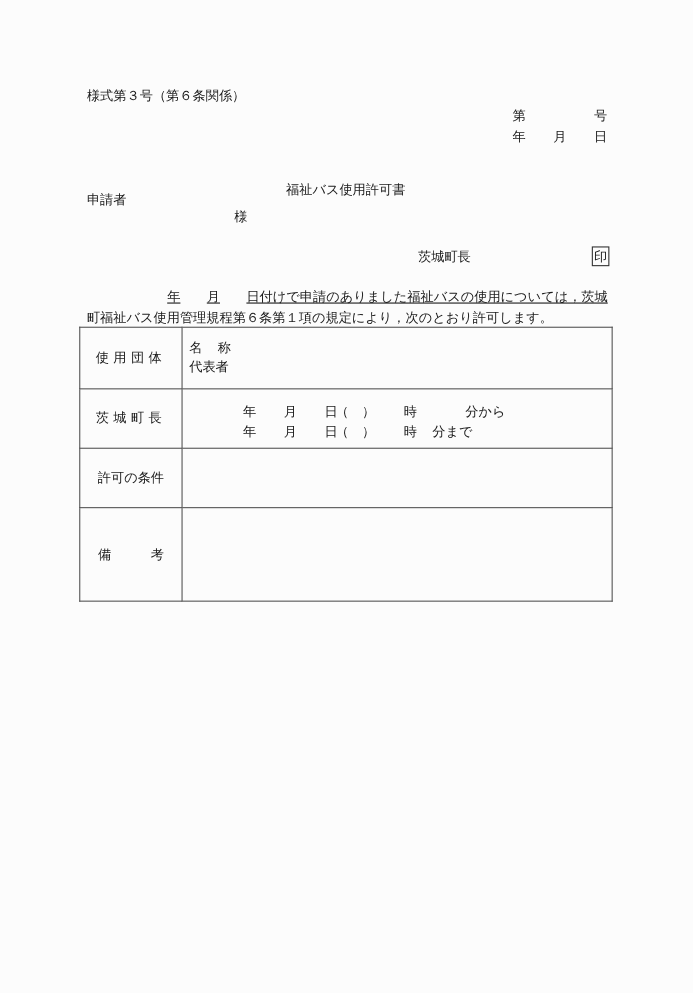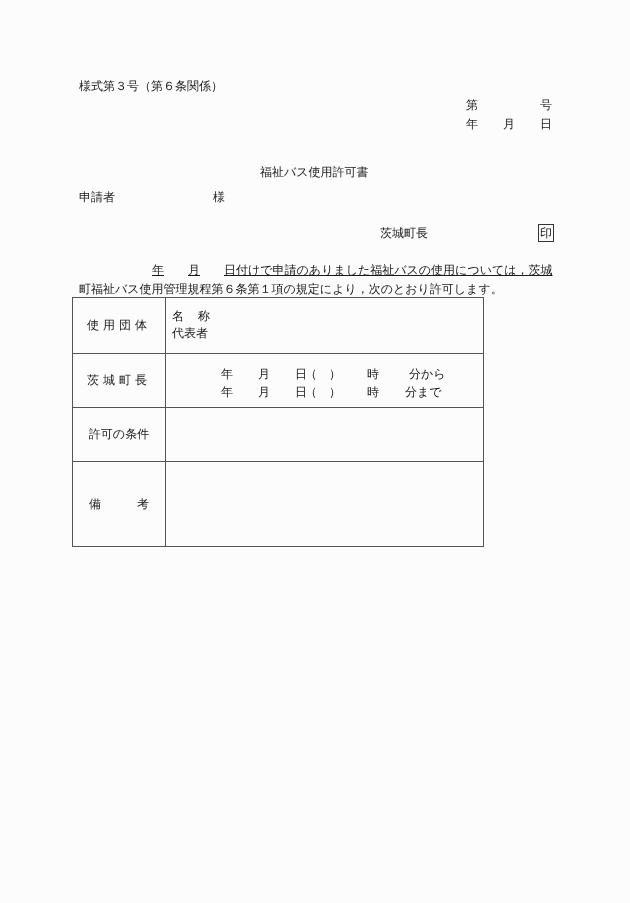--- a/index.html
+++ b/index.html
@@ -11,50 +11,50 @@
     width: 630px;
     height: 903px;
     position: relative;
     overflow: hidden;
     font-family: "DejaVu Serif", "Liberation Serif", serif;
     color: #1a1a1a;
     font-size: 12px;
   }
   .abs { position: absolute; white-space: nowrap; line-height: 14px; }
 
-  #form-number { left: 79px; top: 80px; font-family: Liberation Mono, monospace; }
+  #form-number { left: 79px; top: 80px; }
   #doc-no-dai { left: 466px; top: 98px; }
   #doc-no-go { left: 540px; top: 98px; }
   #date-year { left: 466px; top: 117px; }
   #date-month { left: 503px; top: 117px; }
   #date-day { left: 540px; top: 117px; }
 
   #doc-title { left: 260px; top: 165px; }
 
-  #applicant-label { left: 79px; top: 190px; font-family: Liberation Serif, serif; }
+  #applicant-label { left: 79px; top: 174px; font-family: Liberation Serif, serif; }
   #applicant-honorific { left: 213px; top: 190px; }
 
   #issuer { left: 380px; top: 226px; }
   #seal {
     left: 538px; top: 224px;
     border: 1px solid #333;
     padding: 0 1px;
     line-height: 16px;
   }
 
   #body-line1 { left: 152px; top: 263px; text-decoration: underline; }
   #body-line1 .sp1 { display: inline-block; width: 24px; }
   #body-line1 .sp2 { display: inline-block; width: 24px; }
   #body-line2 { left: 79px; top: 282px; }
 
   table#permit-table {
     position: absolute;
     left: 72px;
     top: 297px;
-    width: 412px;
+    width: 485px;
     border-collapse: collapse;
   }
   #permit-table td {
     border: 1px solid #555;
     padding: 0;
     vertical-align: middle;
     font-size: 12px;
   }
   #permit-table td.label {
     width: 92px;
@@ -121,29 +121,29 @@
     <td class="label">
       <span class="label-spaced">茨城町長</span>
     </td>
     <td class="date-cell">
       <div class="date-line" style="top:12px;">
         <span style="left:0px">年</span>
         <span style="left:37px">月</span>
         <span style="left:74px">日</span>
         <span style="left:84px">（　）</span>
         <span style="left:146px">時</span>
-        <span style="left:188px">分から</span>
+        <span style="left:202px">分から</span>
       </div>
       <div class="date-line" style="top:30px;">
         <span style="left:0px">年</span>
         <span style="left:37px">月</span>
         <span style="left:74px">日</span>
         <span style="left:84px">（　）</span>
         <span style="left:146px">時</span>
-        <span style="left:184px">分まで</span>
+        <span style="left:172px">分まで</span>
       </div>
     </td>
   </tr>
   <tr class="row-cond">
     <td class="label">許可の条件</td>
     <td></td>
   </tr>
   <tr class="row-notes">
     <td class="label">
       <div class="label-wide">

